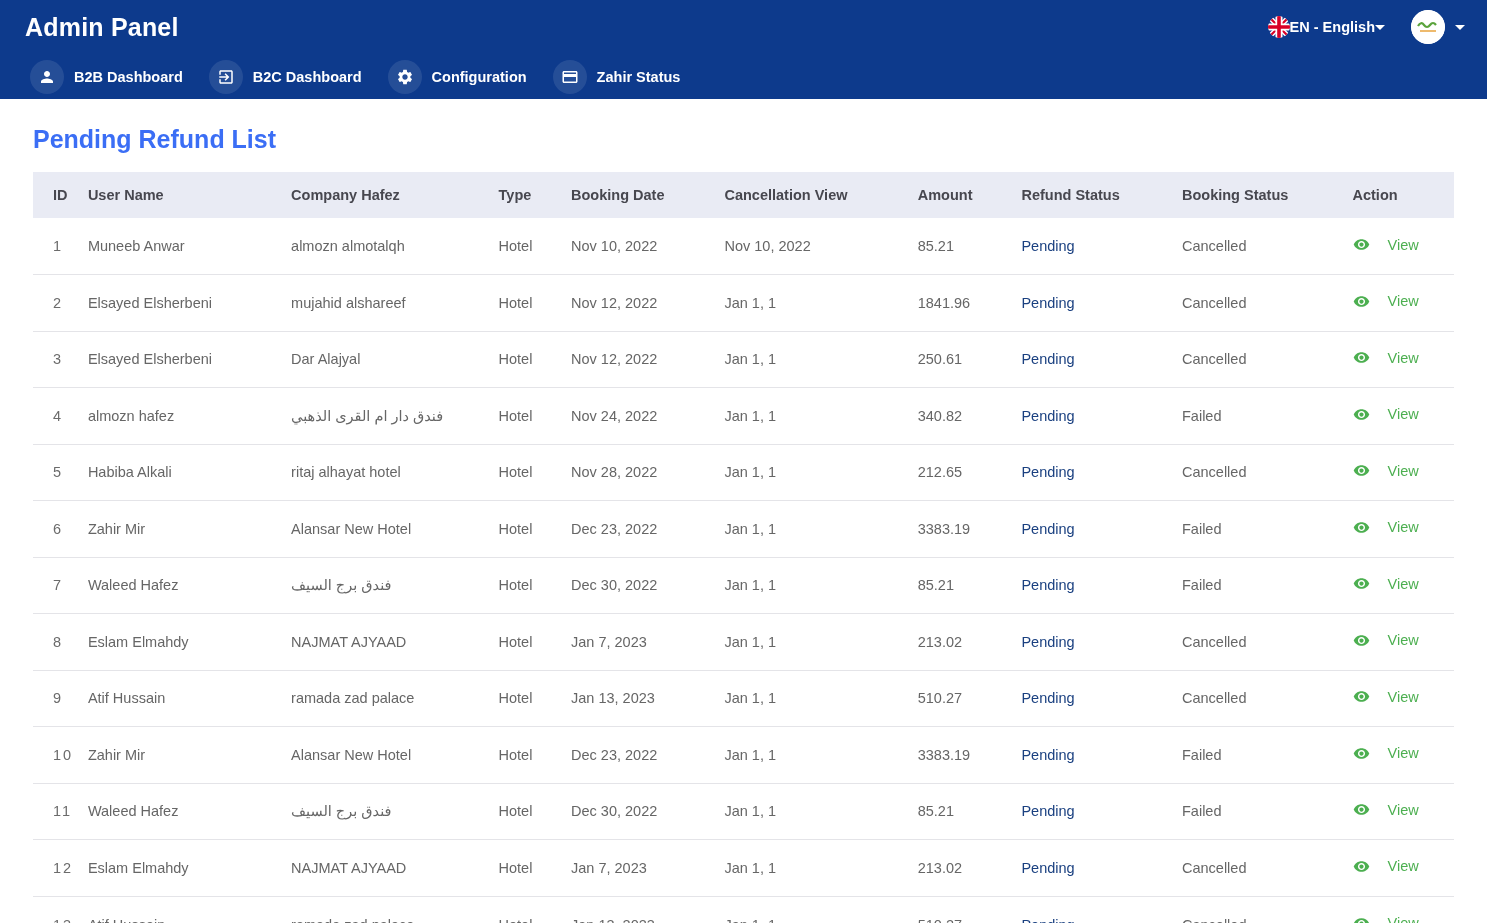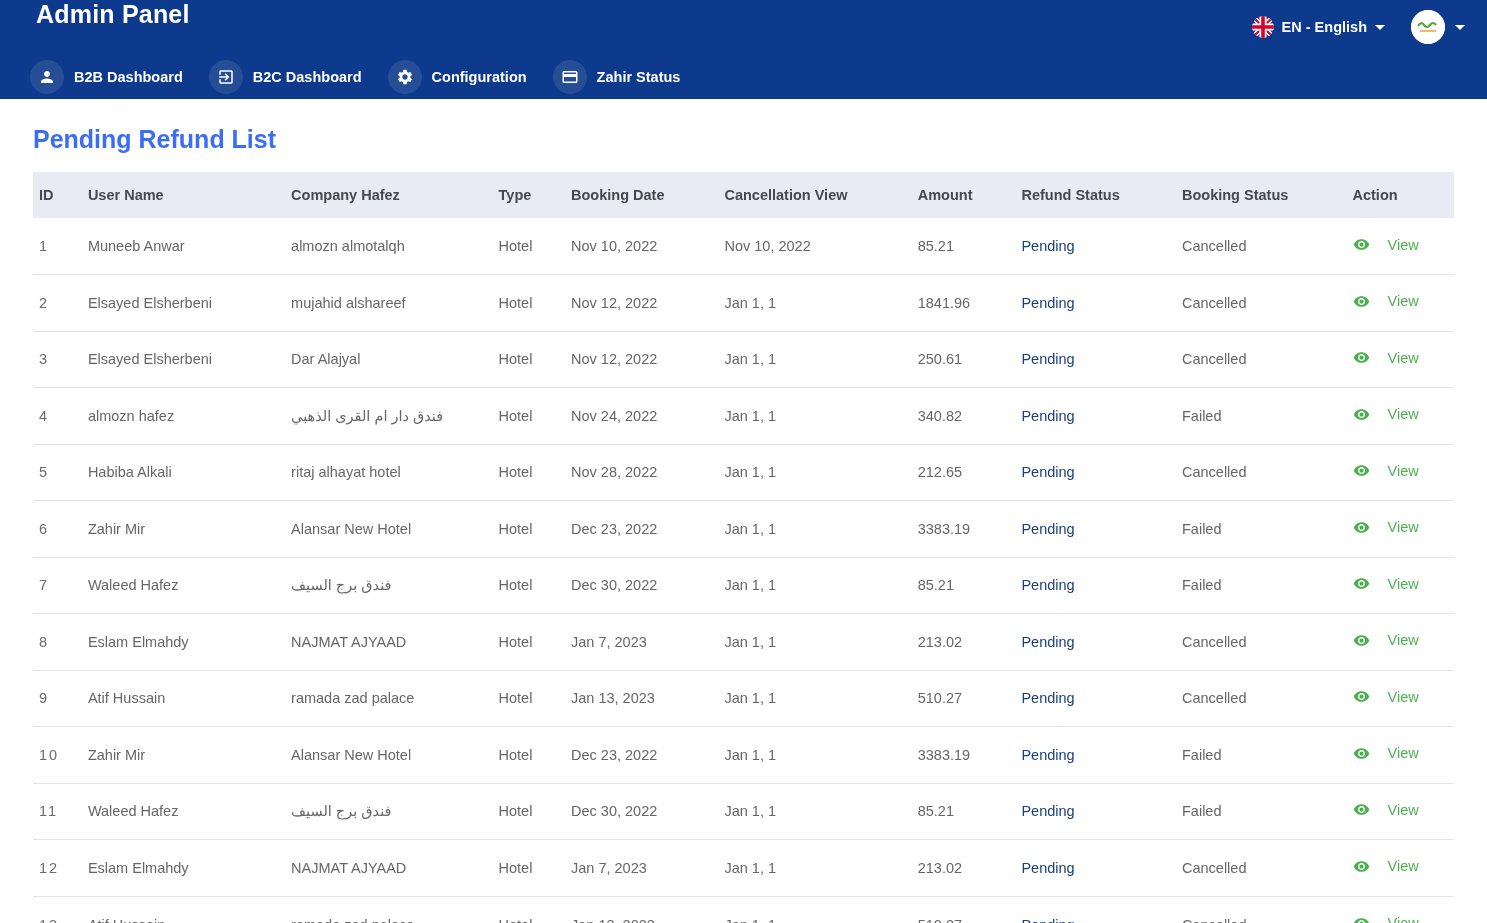--- a/index.html
+++ b/index.html
@@ -1,25 +1,25 @@
 <!DOCTYPE html>
 <html><head>
 <meta charset="utf-8">
 <style>
   * { margin:0; padding:0; box-sizing:border-box; }
   html,body { width:1487px; height:923px; overflow:hidden; background:#fff;
     font-family:"Liberation Sans", sans-serif; }
 
   
   .navbar { background:#0d3a8c; color:#fff; height:99px; position:relative; }
-  .navbar-top { display:flex; justify-content:space-between;
-    padding:0 22px 0 36px; height:54px; }
+  .navbar-top { display:flex; align-items:center; justify-content:space-between;
+    padding:0 22px 0 25px; height:54px; }
   .brand { font-size:25px; font-weight:700; letter-spacing:.2px; }
   .nav-right { display:flex; align-items:center; gap:26px; }
-  .lang-select { display:flex; align-items:center; gap:8px; cursor:pointer; }
+  .lang-select { display:flex; align-items:center; gap:0; cursor:pointer; }
   .lang-label { font-size:14.5px; font-weight:700; }
   .flag { width:22px; height:22px; border-radius:50%; overflow:hidden; display:block; }
   .caret { width:0; height:0; border-left:5px solid transparent;
     border-right:5px solid transparent; border-top:5px solid #fff; display:inline-block; }
   .user-menu { display:flex; align-items:center; gap:10px; cursor:pointer; }
   .avatar { width:34px; height:34px; border-radius:50%; background:#fff;
     display:flex; align-items:center; justify-content:center; overflow:hidden; }
 
   .navbar-menu { display:flex; align-items:center; gap:26px; padding:0 30px; height:45px; }
   .nav-item { display:flex; align-items:center; gap:10px; cursor:pointer; }
@@ -31,21 +31,21 @@
   
   .content { padding:26px 33px 0 33px; }
   .page-title { color:#3b6ef5; font-size:25px; font-weight:700; margin-bottom:18px; }
 
   table { width:100%; border-collapse:collapse; table-layout:fixed; }
   thead th { background:#e9ebf4; text-align:left; font-size:14.5px; font-weight:700;
     color:#47474f; height:46px; padding:0 8px; }
   tbody td { height:56.5px; font-size:14.5px; color:#666; padding:0 8px;
     border-top:1px solid #e4e4e8; overflow:hidden; white-space:nowrap; }
   tbody tr:first-child td { border-top:none; }
-  th:first-child, td:first-child { padding-left:6px; }
+  th:first-child, td:first-child { padding-left:20px; }
   .cell-id { letter-spacing:2px; color:#6b6b6b; }
   .cell-refund { color:#1a4080; font-weight:400; }
   .view-btn { display:inline-flex; align-items:center; gap:18px; color:#4caf50;
     font-size:14.5px; cursor:pointer; background:none; border:none;
     font-family:"Liberation Sans", sans-serif; }
   .view-btn svg { width:17px; height:17px; fill:#4caf50; }
 </style>
 </head>
 <body>
 

